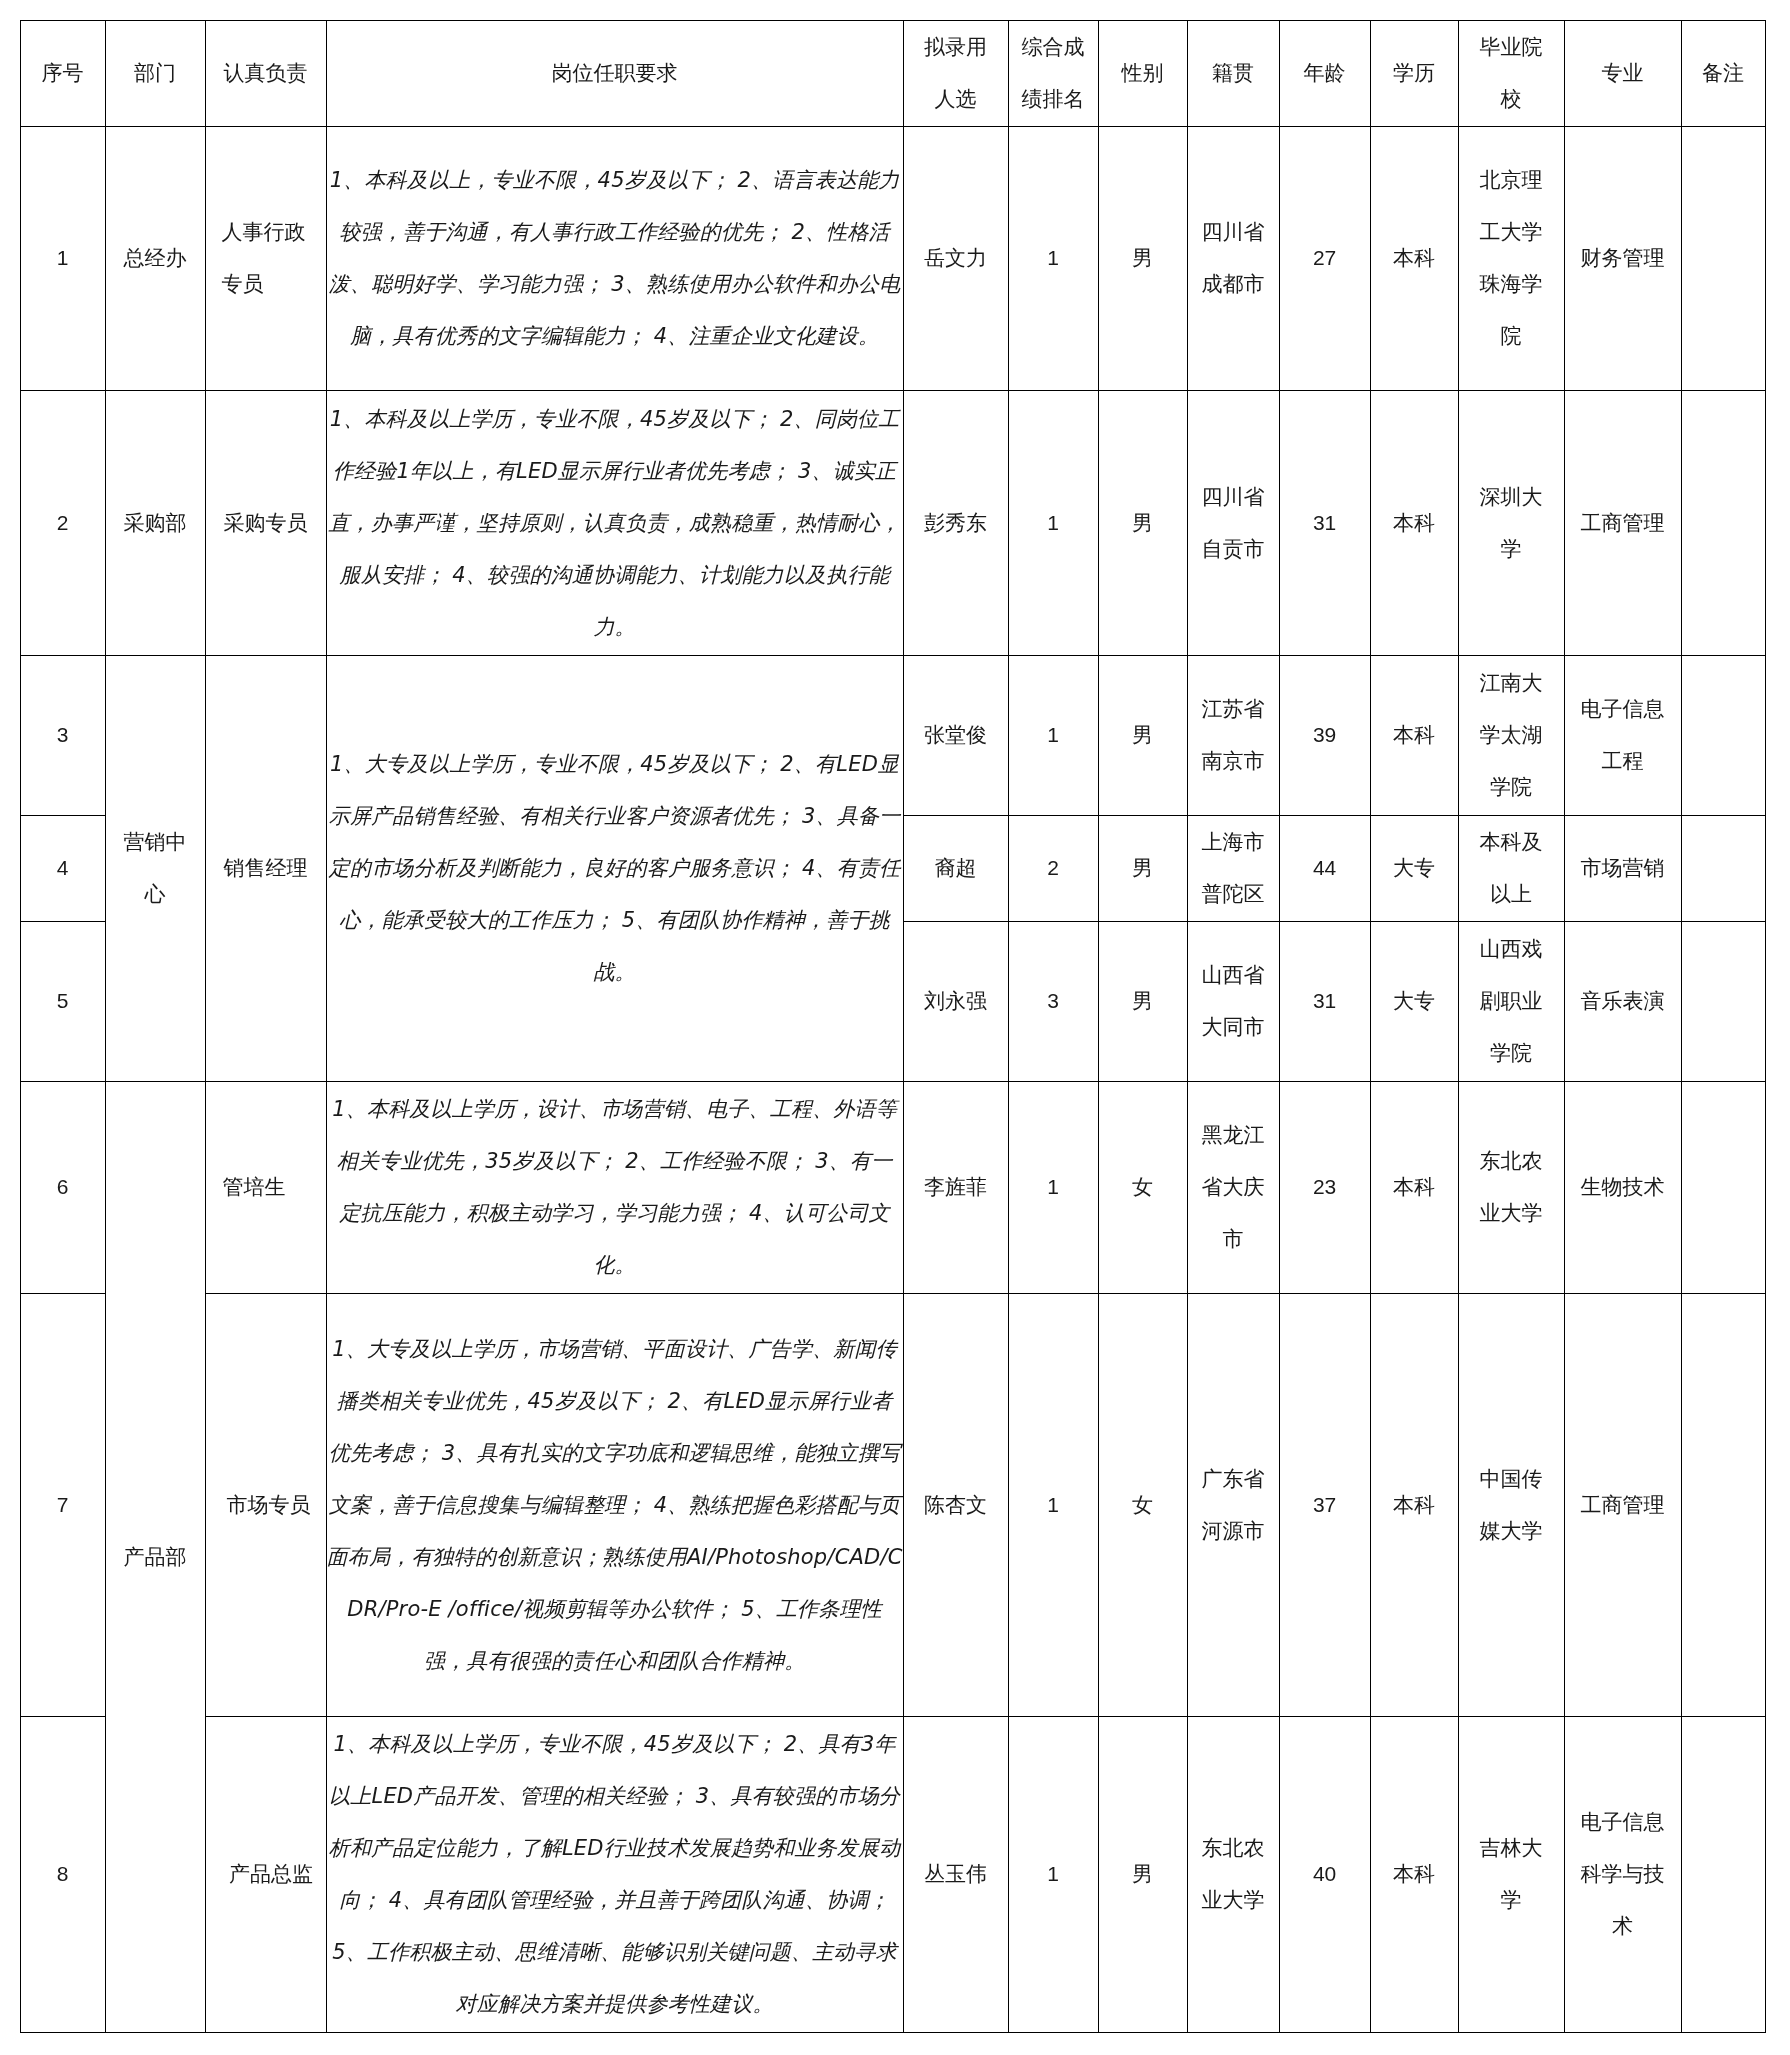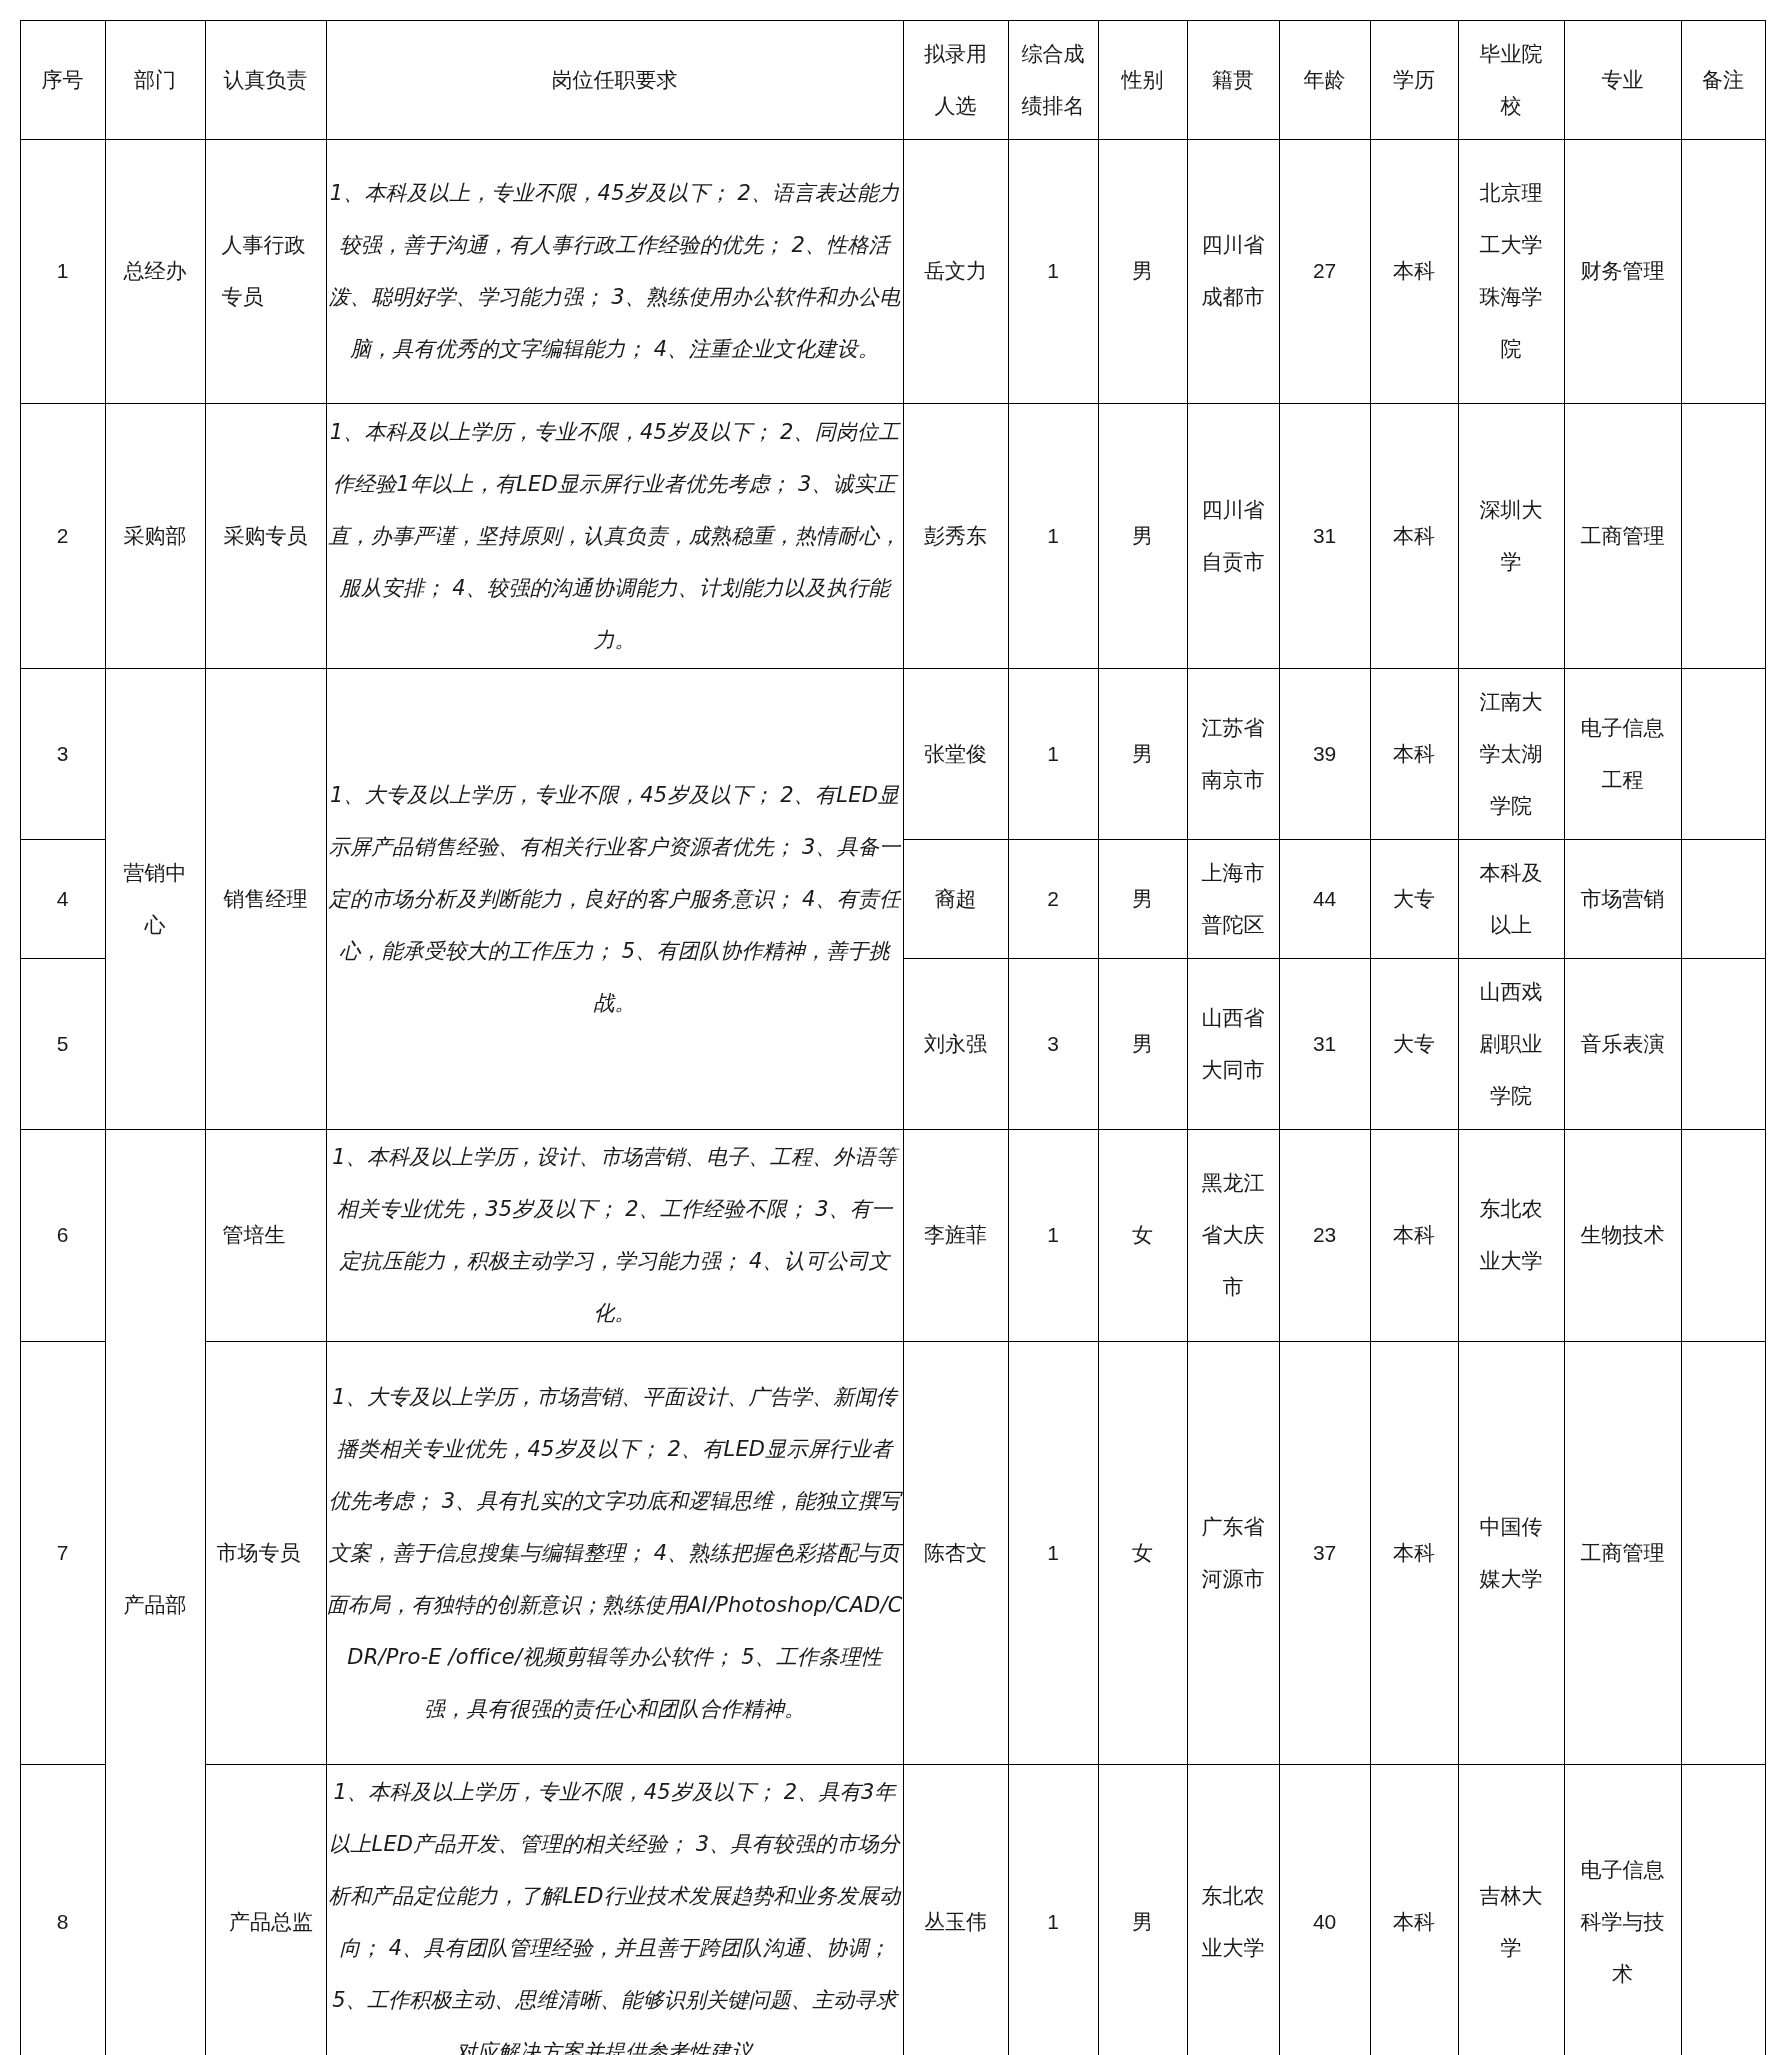--- a/index.html
+++ b/index.html
@@ -5,21 +5,21 @@
   html, body { margin:0; padding:0; background:#ffffff; }
   body { width:1791px; height:2056px; position:relative; overflow:hidden;
          font-family:"DejaVu Sans","Liberation Sans",sans-serif; color:#1a1a1a; }
   table.roster { position:absolute; left:19.6px; top:19.6px; border-collapse:collapse;
                  table-layout:fixed; width:1744px; }
   table.roster td, table.roster th { border:1.6px solid #000; padding:0; text-align:center;
                  vertical-align:middle; font-size:21px; line-height:52px; font-weight:normal;
                  word-break:break-all; overflow:hidden; }
   table.roster th { line-height:52px; }
   td.req { text-align:left; padding:0 7.8px 0 12.5px; line-height:53px; letter-spacing:0.2px;font-style:italic; }
-  td .wrap, th .wrap { display:block; margin:7px auto; }
+  td .wrap, th .wrap { display:block; margin:0 auto; }
   .w3 { width:66px; } 
   .w4 { width:88px; }
   .num { font-family:"Liberation Sans","DejaVu Sans",sans-serif; }
 </style>
 </head>
 <body>
 
 <table class="roster">
   <colgroup>
     <col style="width:85px">
@@ -176,21 +176,21 @@
       <td>本科</td>
       <td>
           <span class="wrap w3">东北农业大学</span>
         </td>
       <td>生物技术</td>
       <td></td>
     </tr>
 
     <tr style="height:423px">
       <td class="num">7</td>
-      <td style="text-align:left;padding-left:11px">市场专员</td>
+      <td style="text-align:left;padding-left:21px">市场专员</td>
       <td class="req">1、大专及以上学历，市场营销、平面设计、广告学、新闻传播类相关专业优先，45岁及以下； 2、有LED显示屏行业者优先考虑； 3、具有扎实的文字功底和逻辑思维，能独立撰写文案，善于信息搜集与编辑整理； 4、熟练把握色彩搭配与页面布局，有独特的创新意识；熟练使用AI/Photoshop/CAD/CDR/Pro-E /office/视频剪辑等办公软件； 5、工作条理性强，具有很强的责任心和团队合作精神。</td>
       <td>陈杏文</td>
       <td class="num">1</td>
       <td>女</td>
       <td>
           <span class="wrap w3">广东省河源市</span>
         </td>
       <td class="num">37</td>
       <td>本科</td>
       <td>

